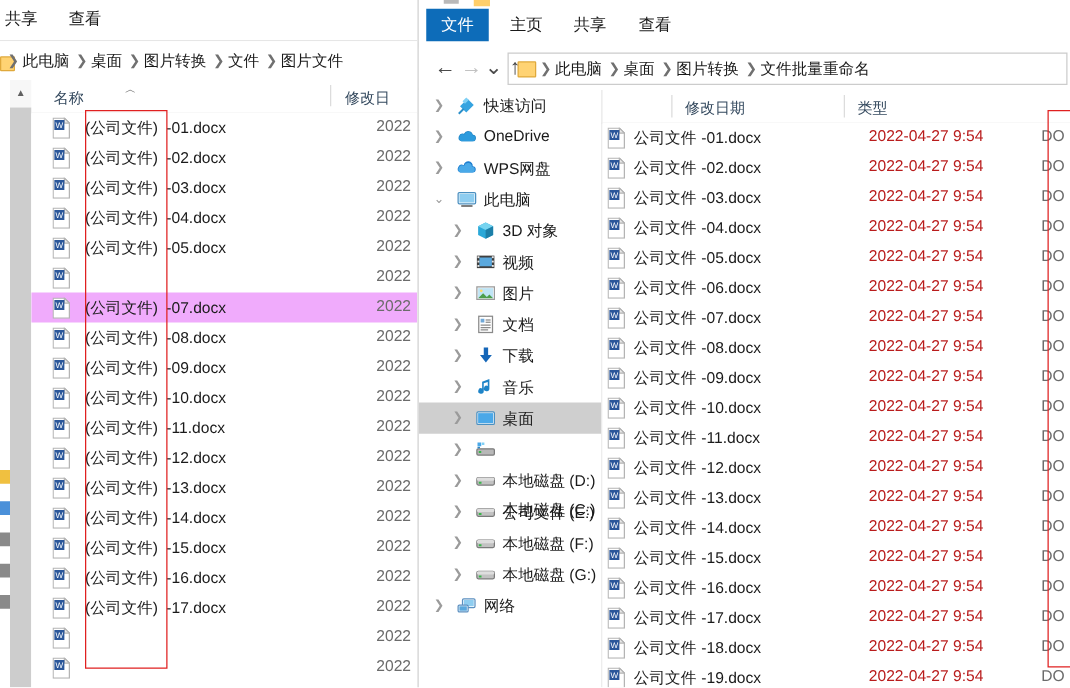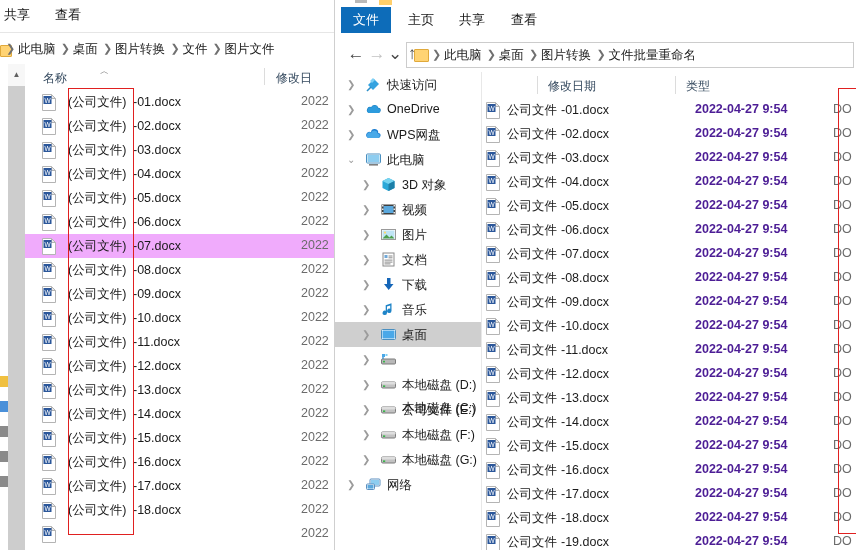--- a/index.html
+++ b/index.html
@@ -163,23 +163,22 @@
     background:#fff;overflow:hidden;
   }
   .rrow{position:absolute;left:0;width:375px;height:24px;}
   .rdocico{position:absolute;left:4px;top:4px;width:14px;height:17px;}
   .rname{
     position:absolute;left:25px;top:4px;font-size:12.5px;color:#1a1a1a;
     white-space:nowrap;
   }
   .rname .base{display:inline-block;width:54px;}
   .rdate{
-    position:absolute;left:213px;top:4px;font-size:12.5px;color:#4c1d95;
+    position:absolute;left:213px;top:4px;font-size:12.5px;color:#b91c1c;
     white-space:nowrap;
-    font-weight:bold;
   }
   .rtype{
     position:absolute;left:351px;top:4px;font-size:12.5px;color:#6b6b6b;
     white-space:nowrap;
   }
   #right-redbox{
     position:absolute;left:503px;top:88px;width:56px;height:446px;
     border:1px solid #e02020;box-sizing:border-box;pointer-events:none;
   }
 </style>
@@ -277,21 +276,20 @@
         <span class="lname"><span class="base">(公司文件)</span><span>-05.docx</span></span>
         <span class="ldate">2022</span>
       </div>
       <div class="lrow" style="top: 120px;">
         <span class="docico"><svg viewBox="0 0 14 17" width="14" height="17">
             <path d="M0.5 0.5H9.5L13.5 4.5V16.5H0.5Z" fill="#ffffff" stroke="#b4b4b4"></path>
             <path d="M9.5 0.5L13.5 4.5H9.5Z" fill="#e9e9e9" stroke="#b4b4b4"></path>
             <rect x="1.5" y="2" width="8" height="8" fill="#2b579a"></rect>
             <text x="5.5" y="8.6" font-size="6.5" fill="#ffffff" text-anchor="middle" font-family="Liberation Sans">W</text>
           </svg></span>
-        <span class="lname"><span class="base">(公司文件)</span><span>-06.docx</span></span>
         <span class="ldate">2022</span>
       </div>
       <div class="lrow sel" style="top: 144px;">
         <span class="docico"><svg viewBox="0 0 14 17" width="14" height="17">
             <path d="M0.5 0.5H9.5L13.5 4.5V16.5H0.5Z" fill="#ffffff" stroke="#b4b4b4"></path>
             <path d="M9.5 0.5L13.5 4.5H9.5Z" fill="#e9e9e9" stroke="#b4b4b4"></path>
             <rect x="1.5" y="2" width="8" height="8" fill="#2b579a"></rect>
             <text x="5.5" y="8.6" font-size="6.5" fill="#ffffff" text-anchor="middle" font-family="Liberation Sans">W</text>
           </svg></span>
         <span class="lname"><span class="base">(公司文件)</span><span>-07.docx</span></span>
@@ -397,21 +395,20 @@
         <span class="lname"><span class="base">(公司文件)</span><span>-17.docx</span></span>
         <span class="ldate">2022</span>
       </div>
       <div class="lrow" style="top: 408px;">
         <span class="docico"><svg viewBox="0 0 14 17" width="14" height="17">
             <path d="M0.5 0.5H9.5L13.5 4.5V16.5H0.5Z" fill="#ffffff" stroke="#b4b4b4"></path>
             <path d="M9.5 0.5L13.5 4.5H9.5Z" fill="#e9e9e9" stroke="#b4b4b4"></path>
             <rect x="1.5" y="2" width="8" height="8" fill="#2b579a"></rect>
             <text x="5.5" y="8.6" font-size="6.5" fill="#ffffff" text-anchor="middle" font-family="Liberation Sans">W</text>
           </svg></span>
-        <span class="lname"><span class="base">(公司文件)</span><span>-18.docx</span></span>
         <span class="ldate">2022</span>
       </div>
       <div class="lrow" style="top: 432px;">
         <span class="docico"><svg viewBox="0 0 14 17" width="14" height="17">
             <path d="M0.5 0.5H9.5L13.5 4.5V16.5H0.5Z" fill="#ffffff" stroke="#b4b4b4"></path>
             <path d="M9.5 0.5L13.5 4.5H9.5Z" fill="#e9e9e9" stroke="#b4b4b4"></path>
             <rect x="1.5" y="2" width="8" height="8" fill="#2b579a"></rect>
             <text x="5.5" y="8.6" font-size="6.5" fill="#ffffff" text-anchor="middle" font-family="Liberation Sans">W</text>
           </svg></span>
         <span class="ldate">2022</span>

